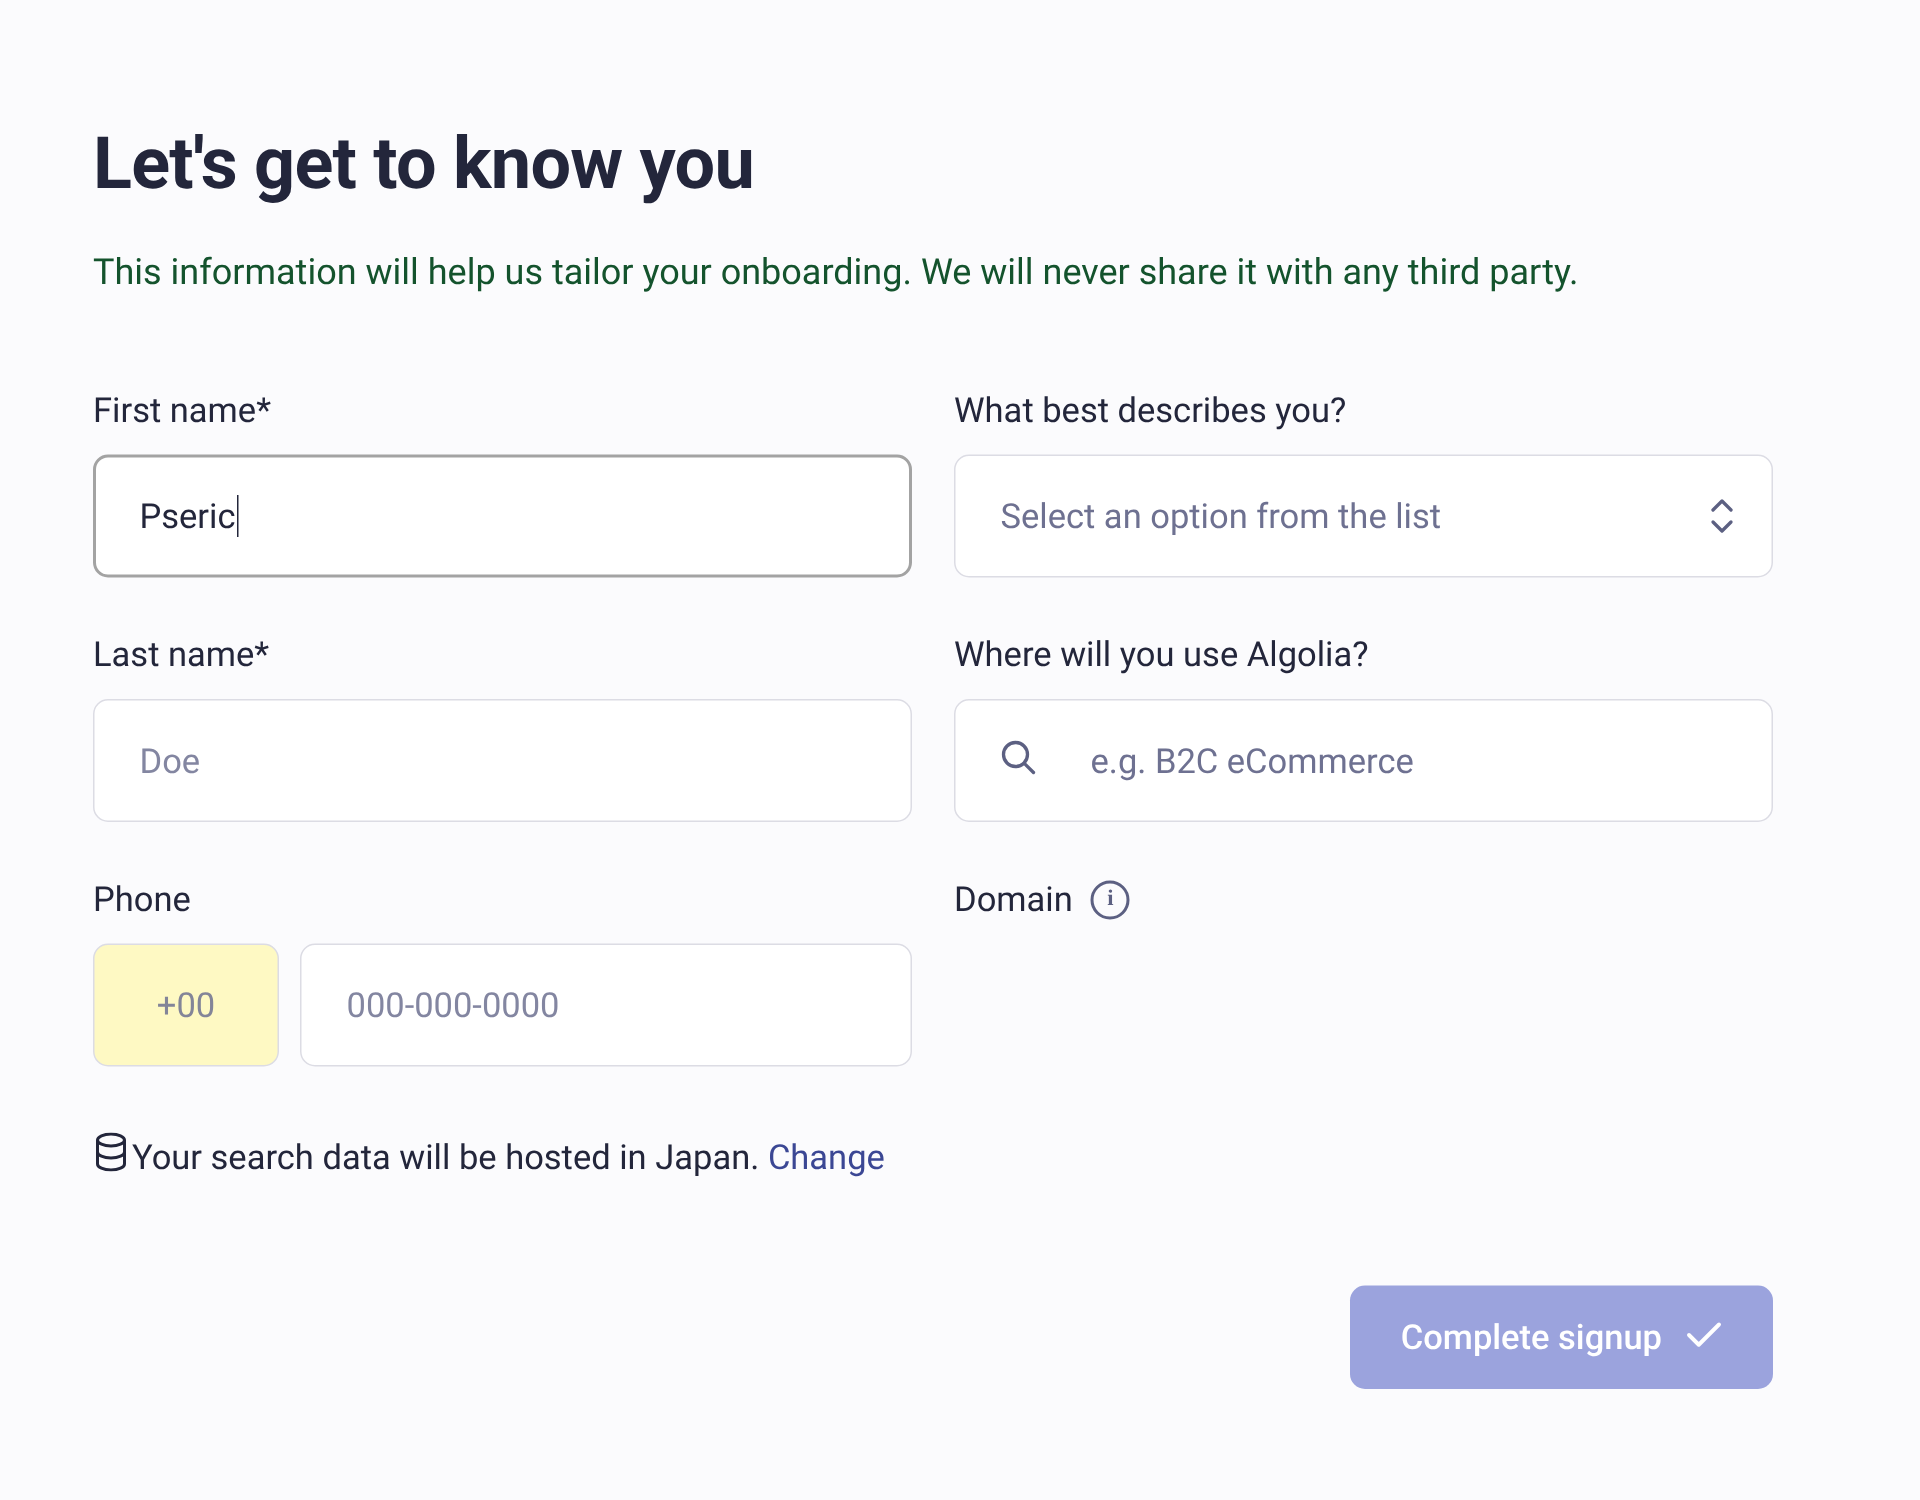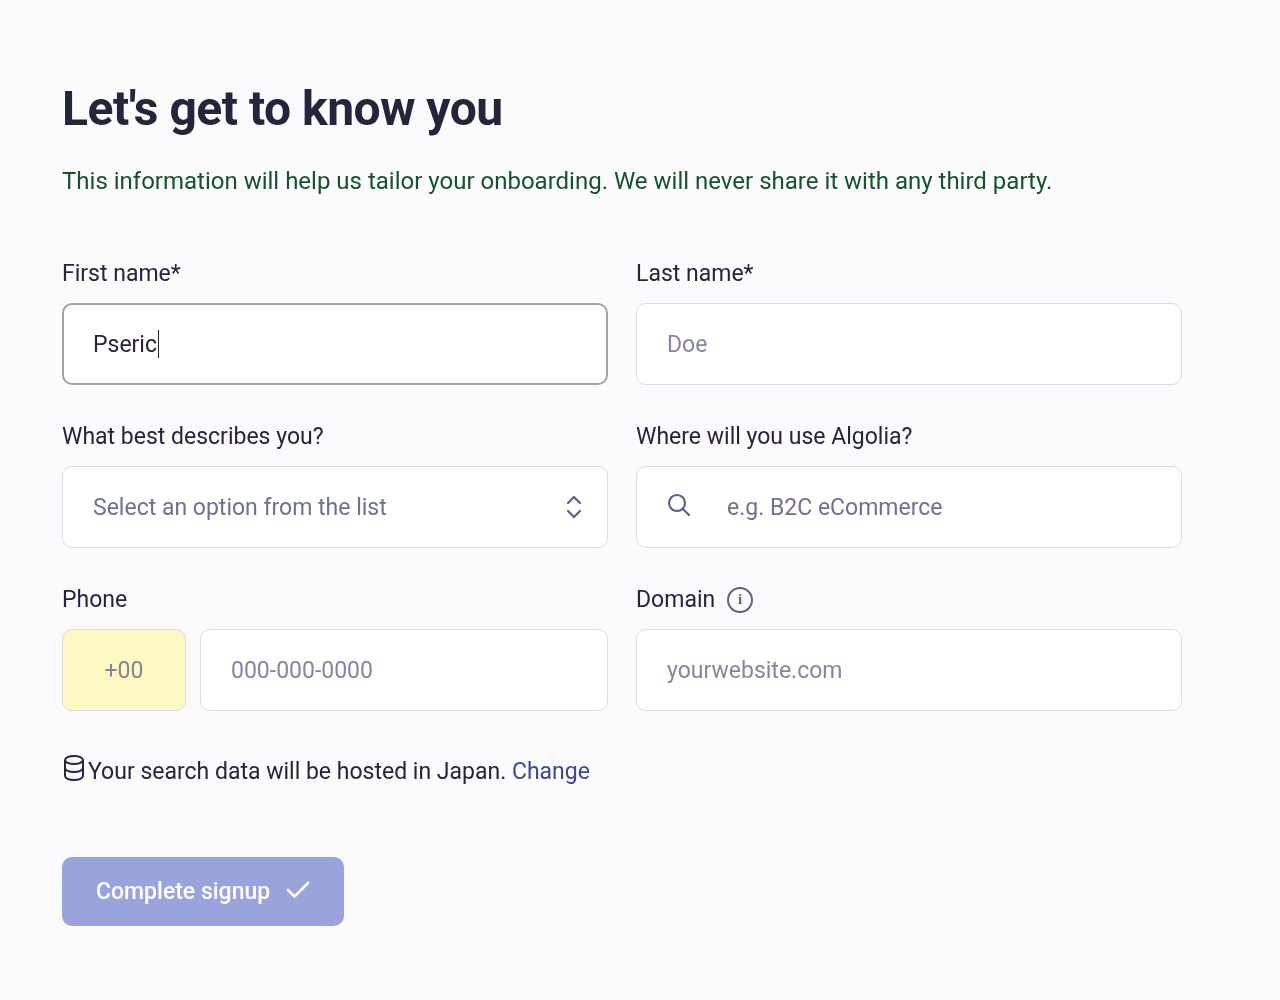--- a/index.html
+++ b/index.html
@@ -205,20 +205,21 @@
     }
 
     .hosting-link {
       color: #3b4794;
       cursor: pointer;
     }
 
     .actions {
       margin-top: 70px;
       display: flex;
+      justify-content: flex-end;
     }
 
     .btn-primary {
       background: #9ba3dd;
       color: #fff;
       border: none;
       border-radius: 10px;
       height: 69px;
       padding: 0 34px;
       font-size: 23px;
@@ -248,45 +249,45 @@
   <p class="page-subtitle">This information will help us tailor your onboarding. We will never share it with any third party.</p>
 
   <div class="form-grid">
 
     <div class="field">
       <label class="label">First name*</label>
       <div class="input focused" style="display:flex;align-items:center;">
         <span>Pseric</span>
           <span class="cursor-caret"></span>
       </div>
-    </div>
-
-    <div class="field">
-      <label class="label">Last name*</label>
-      <input class="input" type="text" placeholder="Doe" style="">
     </div>
 
     <div class="field">
       <label class="label">What best describes you?</label>
       <div class="select-wrapper">
         <div class="select-inner">
           <span>Select an option from the list</span>
         </div>
         <span class="select-arrows">
           <svg width="20" height="11" viewBox="0 0 20 11">
               <path d="M4 8 L10 2 L16 8" stroke="#5c6082" stroke-width="2.2" fill="none" stroke-linecap="round" stroke-linejoin="round"></path>
             </svg>
           <svg width="20" height="11" viewBox="0 0 20 11">
               <path d="M4 3 L10 9 L16 3" stroke="#5c6082" stroke-width="2.2" fill="none" stroke-linecap="round" stroke-linejoin="round"></path>
             </svg>
         </span>
       </div>
     </div>
 
     <div class="field">
+      <label class="label">Last name*</label>
+      <input class="input" type="text" placeholder="Doe" style="">
+    </div>
+
+    <div class="field">
       <label class="label">Where will you use Algolia?</label>
       <div class="search-wrapper">
         <span class="search-icon-wrap">
           <svg width="26" height="26" viewBox="0 0 26 26">
             <circle cx="11" cy="11" r="8" stroke="#5c6082" stroke-width="2.2" fill="none"></circle>
             <line x1="17.2" y1="17.2" x2="23" y2="23" stroke="#5c6082" stroke-width="2.2" stroke-linecap="round"></line>
           </svg>
         </span>
         <div class="search-inner">
           <span>e.g. B2C eCommerce</span>
@@ -300,21 +301,20 @@
         <input class="phone-code" type="text" placeholder="+00" style="">
         <input class="phone-num" type="text" placeholder="000-000-0000" style="">
       </div>
     </div>
 
     <div class="field">
       <div class="label">
         <span>Domain</span>
         <span class="info-icon-circle">i</span>
       </div>
-      <input class="input" type="text" placeholder="yourwebsite.com" style="">
     </div>
 
   </div>
 
   <div class="hosting-row">
     <span>
       <svg width="24" height="26" viewBox="0 0 24 26">
         <ellipse cx="12" cy="5" rx="9" ry="4" stroke="#23263b" stroke-width="2" fill="none"></ellipse>
         <path d="M3 5 V21 C3 23.2 7 25 12 25 C17 25 21 23.2 21 21 V5" stroke="#23263b" stroke-width="2" fill="none"></path>
         <path d="M3 13 C3 15.2 7 17 12 17 C17 17 21 15.2 21 13" stroke="#23263b" stroke-width="2" fill="none"></path>

